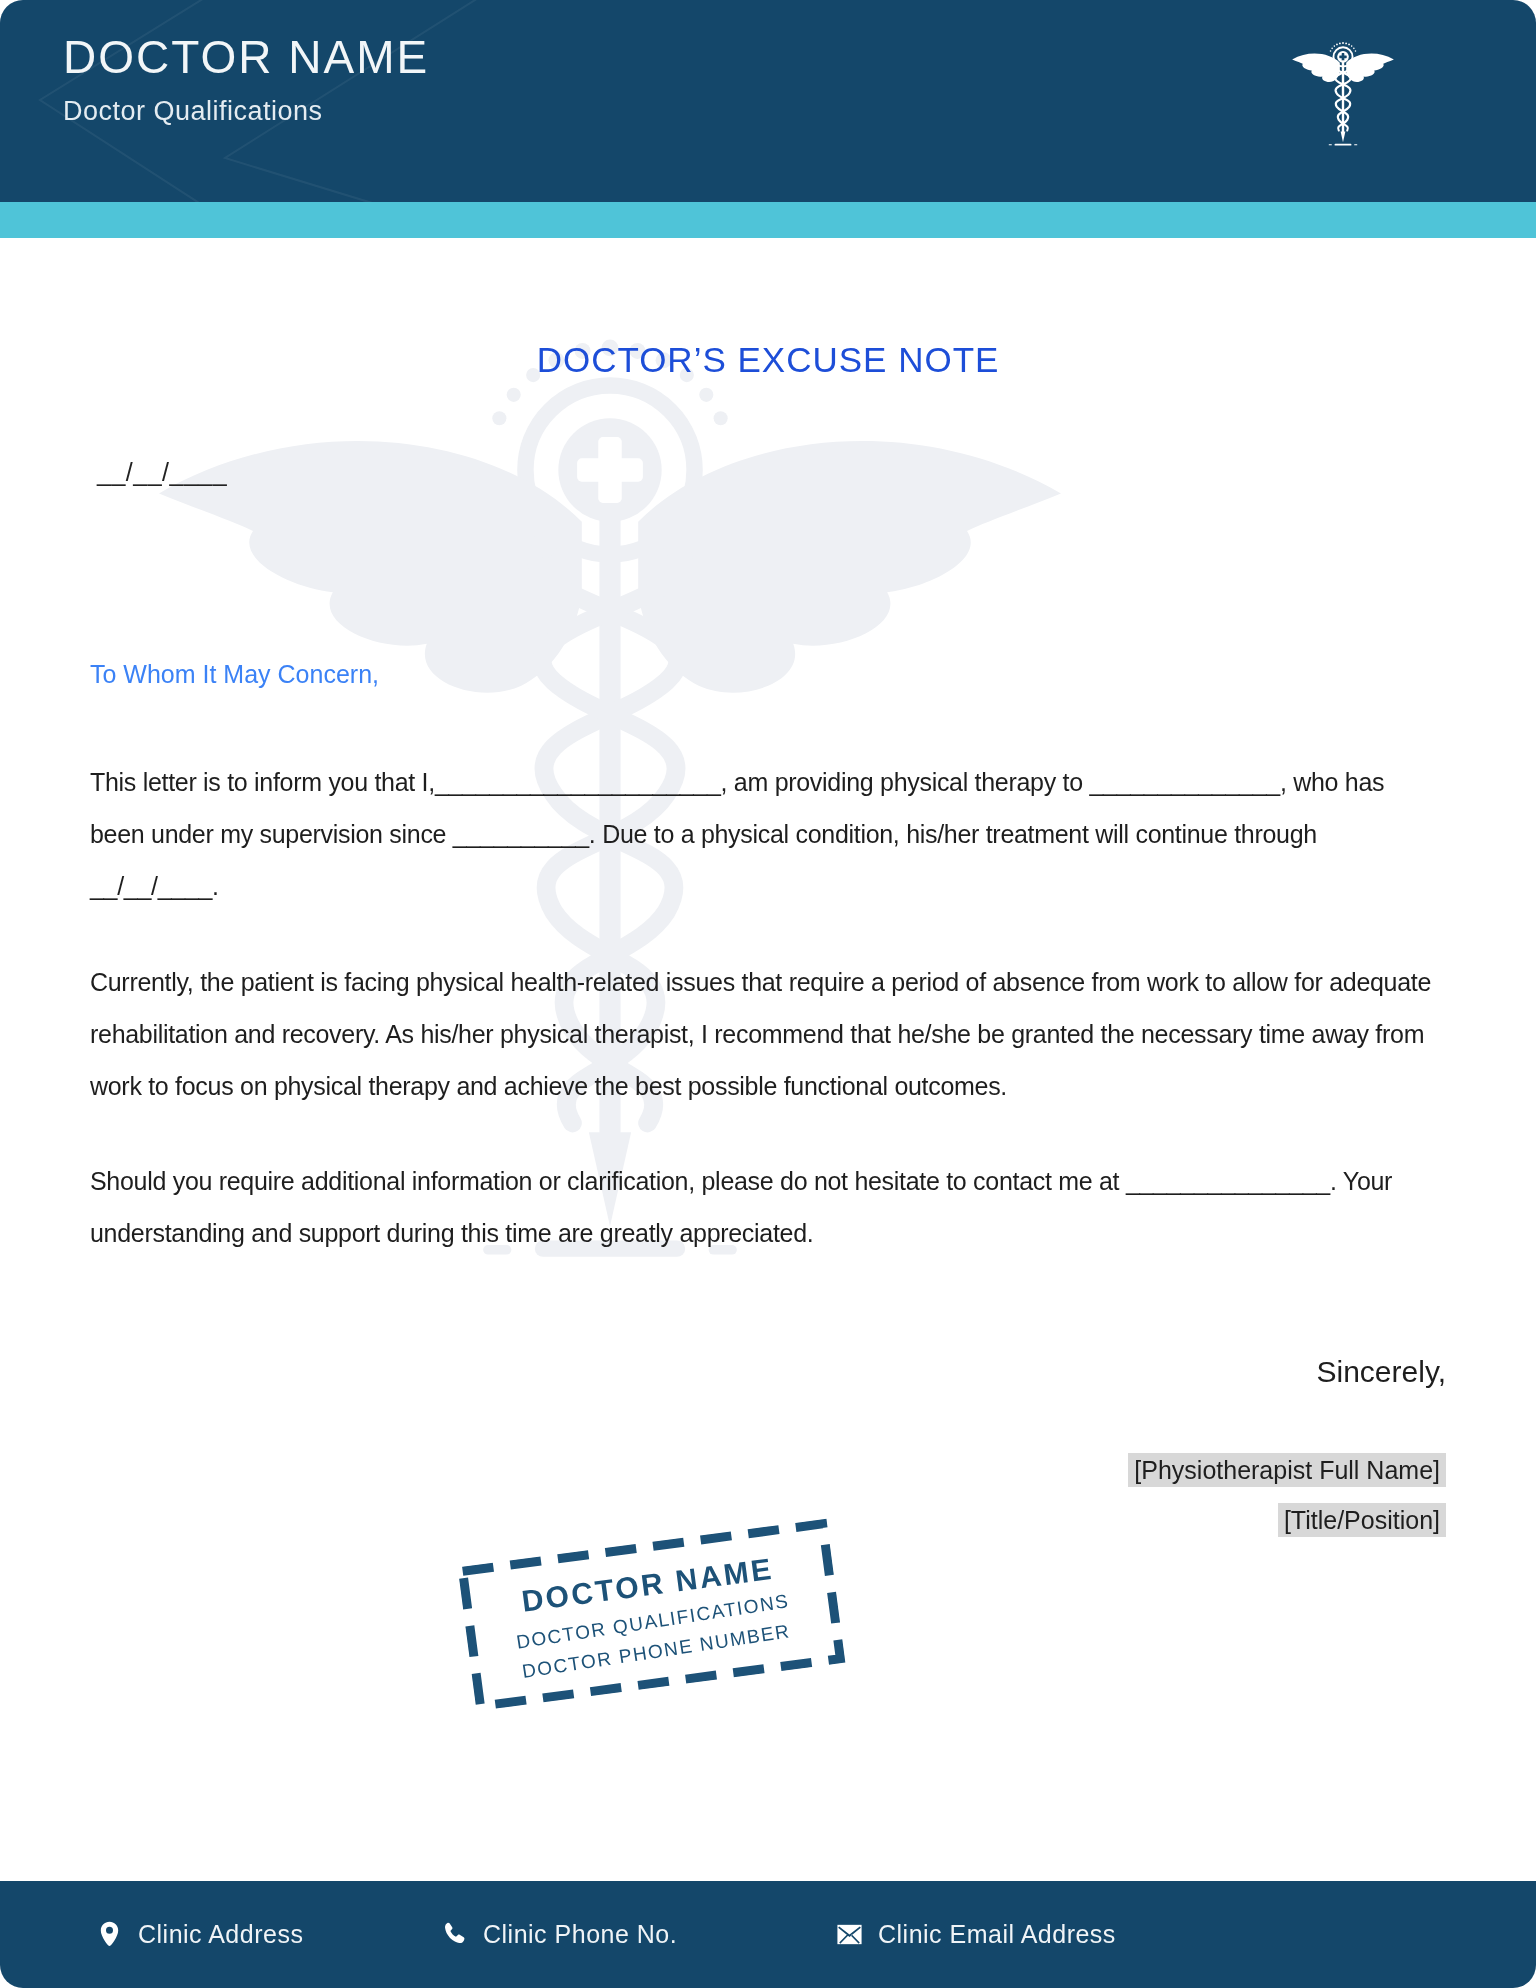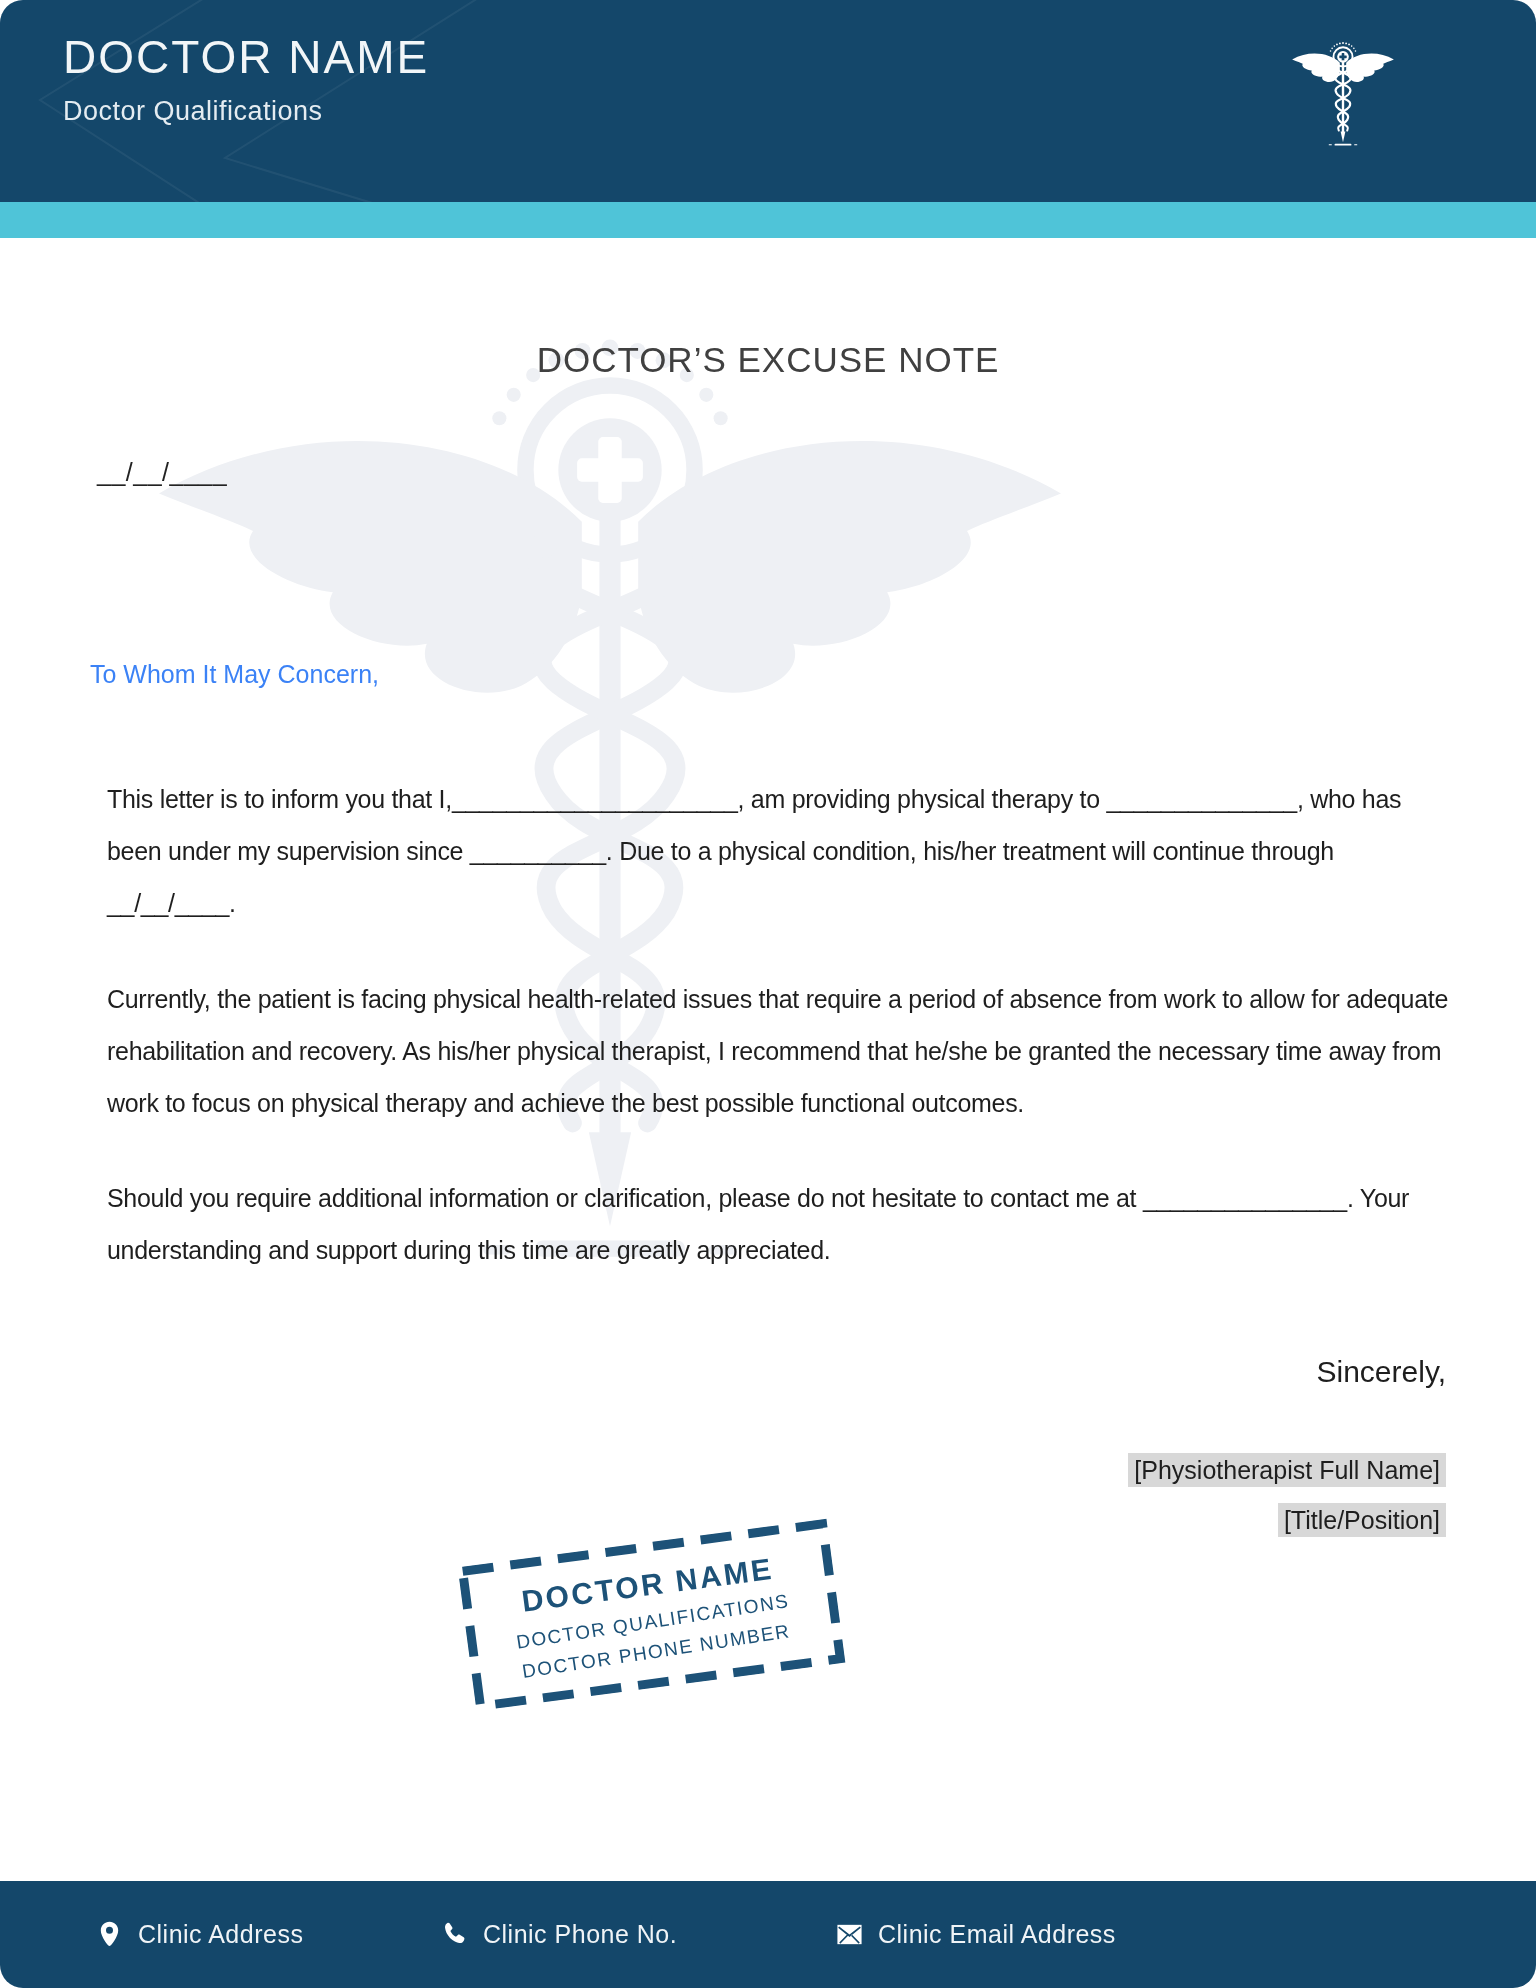--- a/index.html
+++ b/index.html
@@ -19,27 +19,27 @@
     font-weight:400;letter-spacing:0.5px;white-space:nowrap;
   }
   .hdr-logo{position:absolute;left:1290px;top:34px;width:106px;height:114px;color:#ffffff;--bg:#14476A;}
   .stripe{position:absolute;left:0;top:202px;width:1536px;height:36px;background:#4FC4D8;}
   
   .watermark{position:absolute;left:140px;top:268px;width:940px;height:1010px;color:#EEF0F4;--bg:#ffffff;z-index:0;}
   
   .content{position:absolute;left:0;top:0;width:1536px;height:1988px;z-index:1;}
   .title{
     position:absolute;left:0;top:340px;width:1536px;text-align:center;
-    color:#404040;font-size:35px;font-weight:400;letter-spacing:1px;
+    color:#1d4ed8;font-size:35px;font-weight:400;letter-spacing:1px;
   }
   .dateline{position:absolute;left:90px;top:458px;color:#222;font-size:25px;letter-spacing:0.5px;margin-left:7px;}
   .salutation{position:absolute;left:90px;top:660px;color:#3b82f6;font-size:25px;}
   .para{
     position:absolute;left:90px;width:1344px;color:#1E1E1E;font-size:25px;
-    line-height:52px;letter-spacing:-0.3px;margin:17px;
+    line-height:52px;letter-spacing:-0.3px;margin:0;
   }
   .p1{top:756px;}
   .p2{top:956px;}
   .p3{top:1155px;}
   .closing{position:absolute;right:90px;top:1355px;color:#1E1E1E;font-size:30px;}
   .sigline{position:absolute;right:90px;color:#1E1E1E;font-size:25px;white-space:nowrap;}
   .sig1{top:1456px;}
   .sig2{top:1506px;}
   .hl{background:#D8D8D8;padding:3px 6px;}
   

